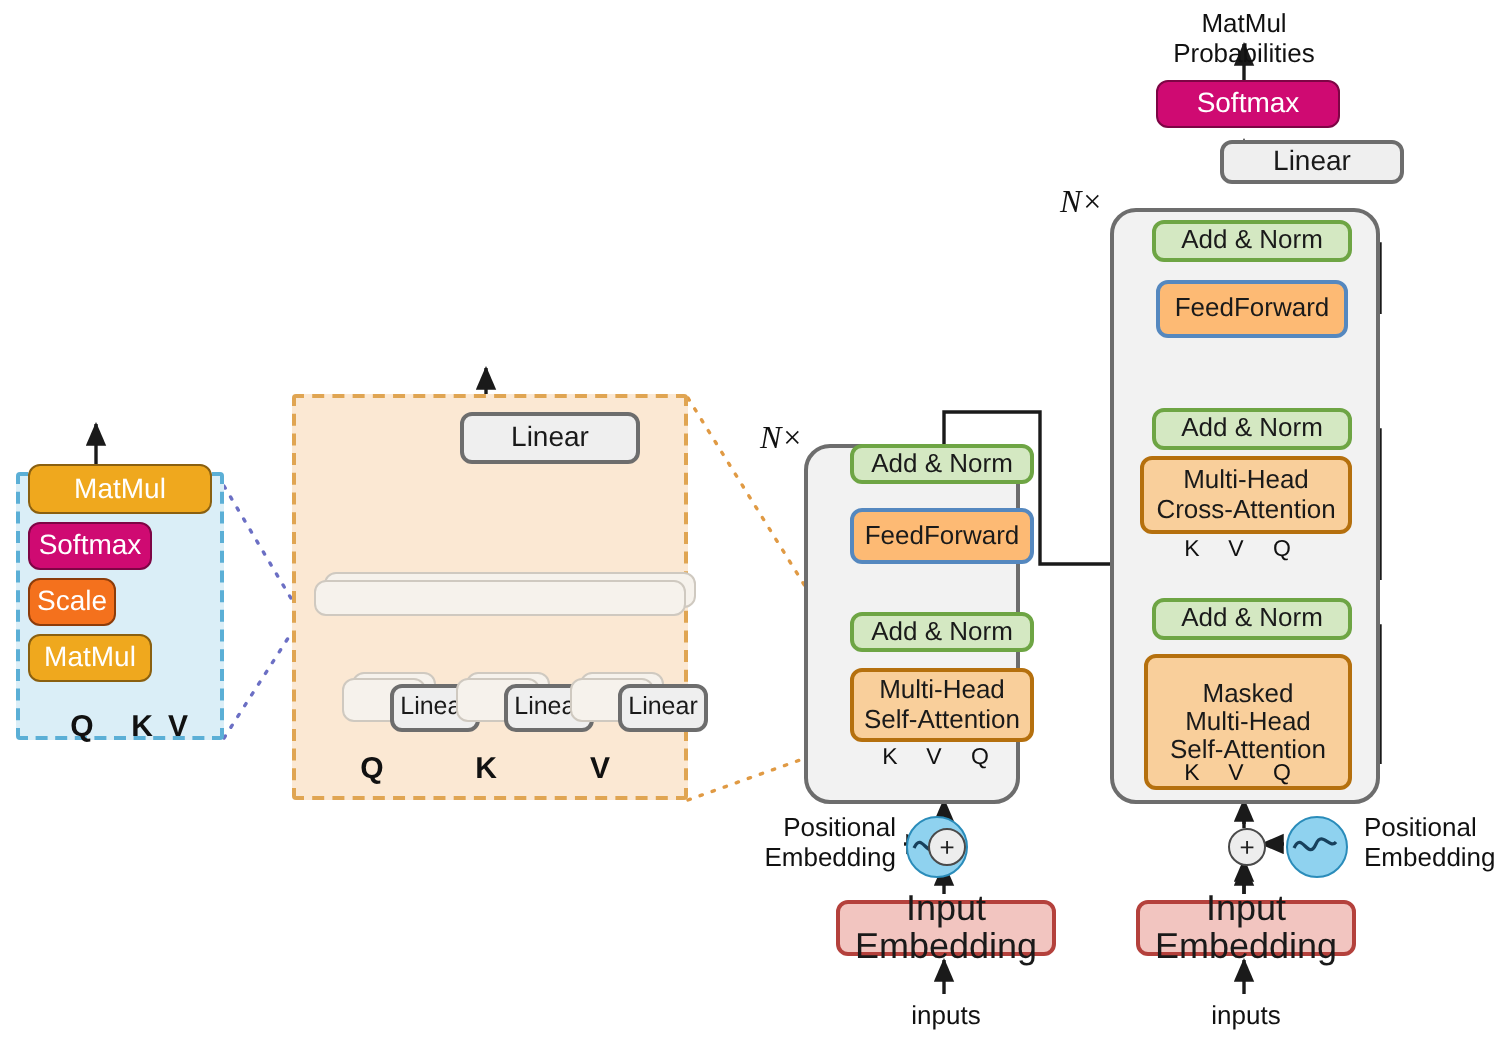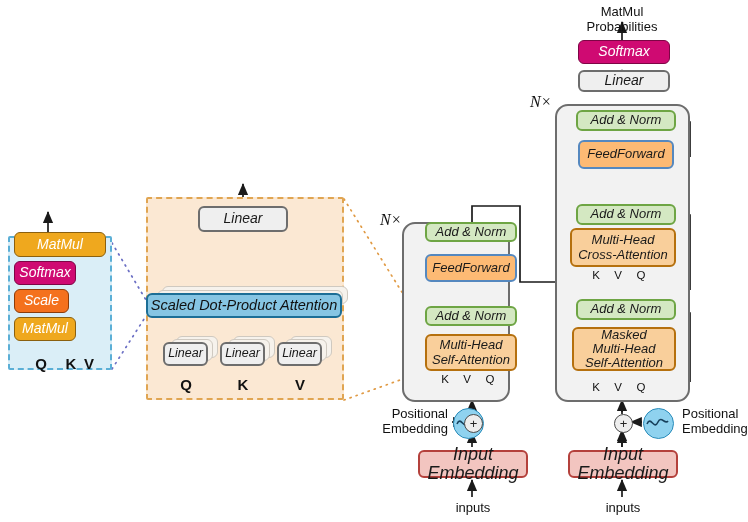--- a/index.html
+++ b/index.html
@@ -11,29 +11,29 @@
 
   .panel{position:absolute;box-sizing:border-box;}
   .panel-sdpa{border:2px dashed #5bafd6;background:#daeef7;border-radius:2px;}
   .panel-mha{border:2px dashed #e0a552;background:#fbe8d3;border-radius:2px;}
 
   .stackwrap{position:absolute;box-sizing:border-box;
      border:2.5px solid #6d6d6d;background:#f2f2f2;border-radius:13px;}
 
   .box{position:absolute;box-sizing:border-box;display:flex;
        align-items:center;justify-content:center;text-align:center;
-       border-radius:6px;line-height:1.08;font-style:italic;}
+       border-radius:6px;line-height:1.08;}
 
   .b-matmul{background:#efa81e;border:1.6px solid #8a6010;color:#ffffff;
             font-size:14px;}
   .b-softmax-pink{background:#cf0a72;border:1.6px solid #7d0545;color:#ffffff;
             font-size:14px;}
   .b-scale{background:#f4711d;border:1.6px solid #8c3c0a;color:#ffffff;
             font-size:14px;}
-  .b-linear{background:#efefef;border:2px solid #6d6d6d;color:#1a1a1a;font-size:14px;}
+  .b-linear{background:#efefef;border:2px solid #6d6d6d;color:#1a1a1a;font-size:14px;margin-left:32px;}
   .b-concat{background:#f4d6d2;border:2px solid #b4413c;color:#1a1a1a;font-size:14px;}
   .b-sdpa{background:#86c5e3;border:2px solid #1c6e96;color:#111;font-size:14.5px;}
   .b-addnorm{background:#d4e8c2;border:2px solid #6ea544;color:#1a1a1a;font-size:13px;}
   .b-ff{background:#fdba74;border:2px solid #5588bf;color:#1a1a1a;font-size:13px;}
   .b-attn{background:#f9cf9b;border:2.2px solid #b5700e;color:#1a1a1a;font-size:13px;
           flex-direction:column;}
   .b-inemb{background:#f2c5c0;border:2.2px solid #b4413c;color:#1a1a1a;font-size:18px;}
 
   .lbl{position:absolute;color:#111;font-size:13px;text-align:center;
        line-height:1.18;white-space:nowrap;}
@@ -156,43 +156,40 @@
   </svg>
 
   <div class="panel panel-sdpa" style="left:8px;top:236px;width:104px;height:134px;"></div>
 
   <div class="box b-matmul" style="left:14px;top:232px;width:92px;height:25px;">
     <span>MatMul</span>
   </div>
   <div class="box b-softmax-pink" style="left:14px;top:261px;width:62px;height:24px;">
     <span>Softmax</span>
   </div>
-  <div class="box b-scale" style="left:14px;top:289px;width:55px;height:24px;">
+  <div class="box b-scale" style="left:14px;top:289px;width:44px;height:24px;">
     <span>Scale</span>
   </div>
   <div class="box b-matmul" style="left:14px;top:317px;width:62px;height:24px;">
     <span>MatMul</span>
   </div>
 
   <div class="lbl lbl-b" style="left:32px;top:355px;width:18px;">Q</div>
   <div class="lbl lbl-b" style="left:62px;top:355px;width:18px;">K</div>
   <div class="lbl lbl-b" style="left:80px;top:355px;width:18px;">V</div>
 
   <div class="panel panel-mha" style="left:146px;top:197px;width:198px;height:203px;"></div>
 
   <div class="box b-linear" style="left:198px;top:206px;width:90px;height:26px;">
     <span>Linear</span>
   </div>
 
   <div class="shadowstack" style="left:152px;top:286px;width:196px;height:22px;">
     <i style="left:10px;top:0;width:186px;height:18px;"></i>
     <i style="left:5px;top:4px;width:186px;height:18px;"></i>
-  </div>
-  <div class="box b-sdpa" style="left:146px;top:293px;width:196px;height:25px;">
-    <span>Scaled Dot-Product Attention</span>
   </div>
 
   <div class="shadowstack" style="left:166px;top:336px;width:52px;height:24px;">
     <i style="left:10px;top:0;width:42px;height:22px;"></i>
     <i style="left:5px;top:3px;width:42px;height:22px;"></i>
   </div>
   <div class="box b-linear" style="left:163px;top:342px;width:45px;height:24px;font-size:12.5px;">
     <span>Linear</span>
   </div>
 
@@ -283,21 +280,21 @@
     <span>Multi-Head</span>
     <span>Cross-Attention</span>
   </div>
   <div class="lbl lbl-kvq" style="left:588px;top:269px;width:16px;">K</div>
   <div class="lbl lbl-kvq" style="left:610px;top:269px;width:16px;">V</div>
   <div class="lbl lbl-kvq" style="left:633px;top:269px;width:16px;">Q</div>
 
   <div class="box b-addnorm" style="left:576px;top:299px;width:100px;height:21px;">
     <span>Add &amp; Norm</span>
   </div>
-  <div class="box b-attn" style="left:572px;top:327px;width:104px;height:44px;">
+  <div class="box b-attn" style="left:572px;top:327px;width:104px;height:68px;">
     <span>Masked</span>
     <span>Multi-Head</span>
     <span>Self-Attention</span>
   </div>
   <div class="lbl lbl-kvq" style="left:588px;top:381px;width:16px;">K</div>
   <div class="lbl lbl-kvq" style="left:610px;top:381px;width:16px;">V</div>
   <div class="lbl lbl-kvq" style="left:633px;top:381px;width:16px;">Q</div>
 
   <div class="lbl lbl-wrap" style="left:682px;top:406px;width:66px;text-align:left;">
     <span>Positional</span><br>

